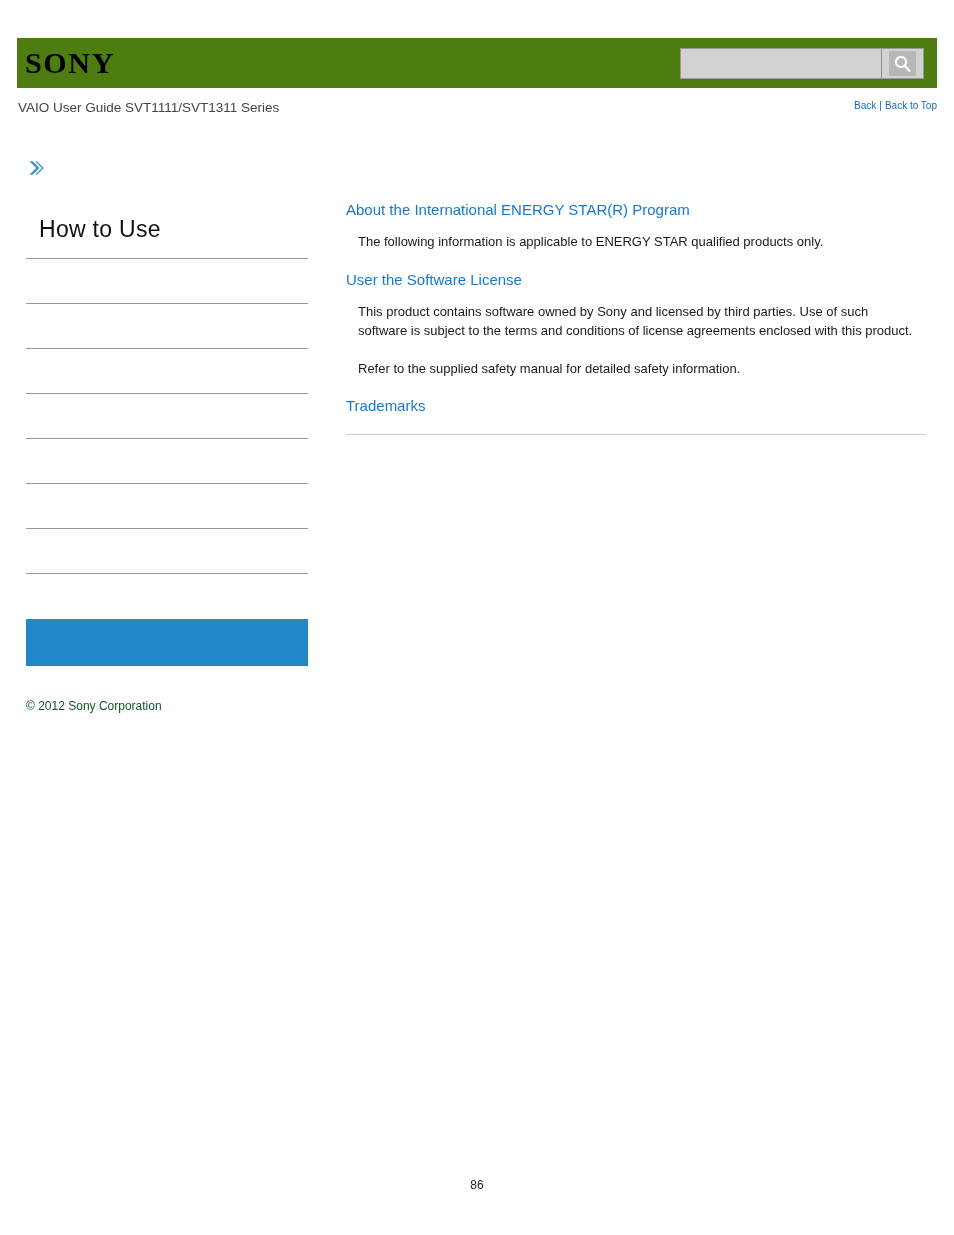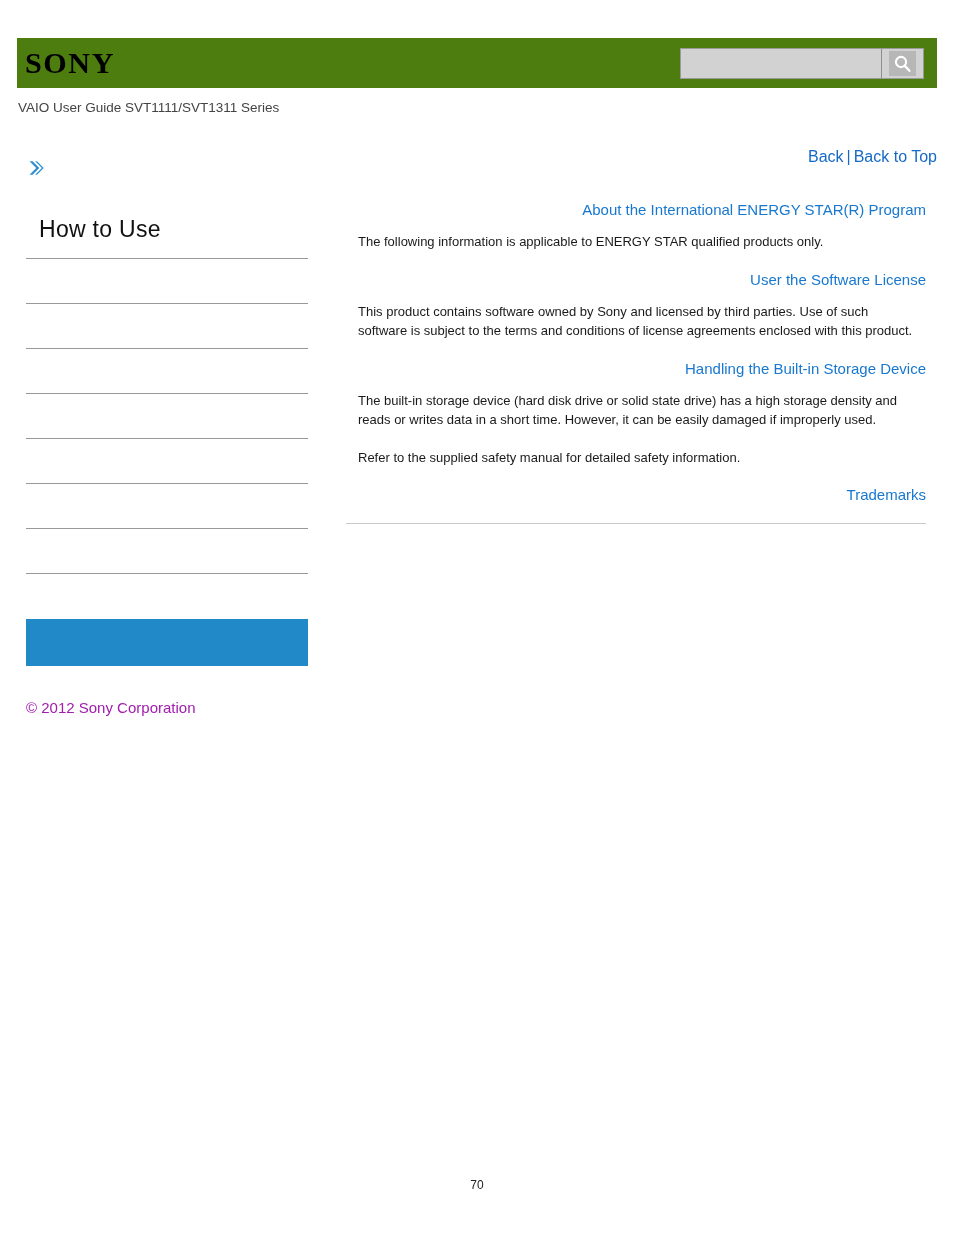--- a/index.html
+++ b/index.html
@@ -97,23 +97,22 @@
     left: 1px;
     top: 0;
     font-size: 13.5px;
     color: #444444;
     white-space: nowrap;
   }
   .nav-links {
     position: absolute;
     right: 0;
     top: 0;
-    font-size: 16px;
+    font-size: 10px;
     white-space: nowrap;
-    margin-top: 48px;
   }
   .nav-links a {
     color: #1569c7;
     text-decoration: none;
   }
   .nav-sep {
     color: #1569c7;
     margin: 0 3px;
   }
 
@@ -157,43 +156,42 @@
     cursor: pointer;
   }
   .blue-panel {
     margin-top: 45px;
     height: 47px;
     background: #2289c8;
     cursor: pointer;
   }
   .copyright {
     margin-top: 33px;
-    font-size: 15px;
-    color: #a21caf;
+    font-size: 12px;
+    color: #14532d;
     padding-left: 0px;
   }
 
   
   .content {
     position: absolute;
     left: 346px;
     top: 200px;
     width: 580px;
   }
   .section {
     margin-bottom: 18px;
   }
   .section-heading {
     font-size: 15px;
     color: #1878cf;
     margin: 0 0 4px 0;
     font-weight: normal;
     line-height: 20px;
     cursor: pointer;
-    text-align: right;
   }
   .section-body {
     font-size: 13px;
     color: #1a1a1a;
     line-height: 19.5px;
     margin: 12px;
   }
   .content-rule {
     border: none;
     border-top: 1px solid #c9c9c9;
@@ -286,31 +284,27 @@
   <div class="section">
     <h2 class="section-heading">About the International ENERGY STAR(R) Program</h2>
     <p class="section-body">The following information is applicable to ENERGY STAR qualified products only.</p>
   </div>
 
   <div class="section">
     <h2 class="section-heading">User the Software License</h2>
     <p class="section-body">This product contains software owned by Sony and licensed by third parties. Use of such software is subject to the terms and conditions of license agreements enclosed with this product.</p>
   </div>
 
-  <div class="section">
-    <h2 class="section-heading">Handling the Built-in Storage Device</h2>
-    <p class="section-body">The built-in storage device (hard disk drive or solid state drive) has a high storage density and reads or writes data in a short time. However, it can be easily damaged if improperly used.</p>
-  </div>
 
   <div class="section">
     <p class="section-body">Refer to the supplied safety manual for detailed safety information.</p>
   </div>
 
   <div class="section">
     <h2 class="section-heading">Trademarks</h2>
     <p class="section-body"></p>
   </div>
 
   <hr class="content-rule">
 
 </div>
 
-<div class="page-number">70</div>
+<div class="page-number">86</div>
 
 </body></html>

